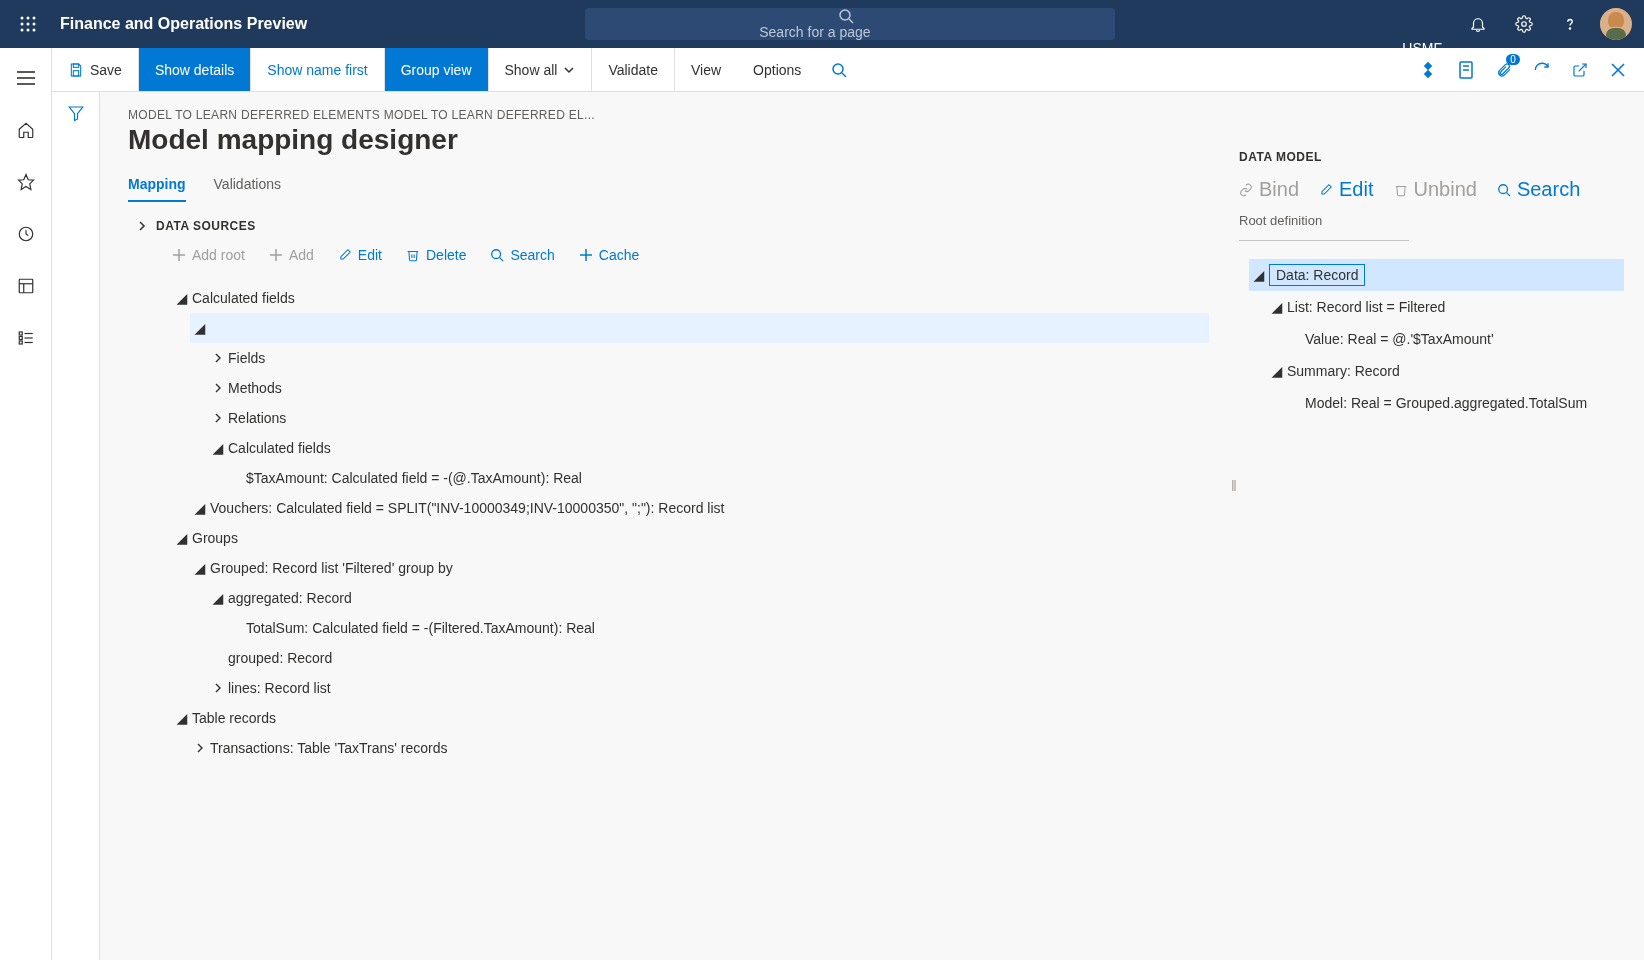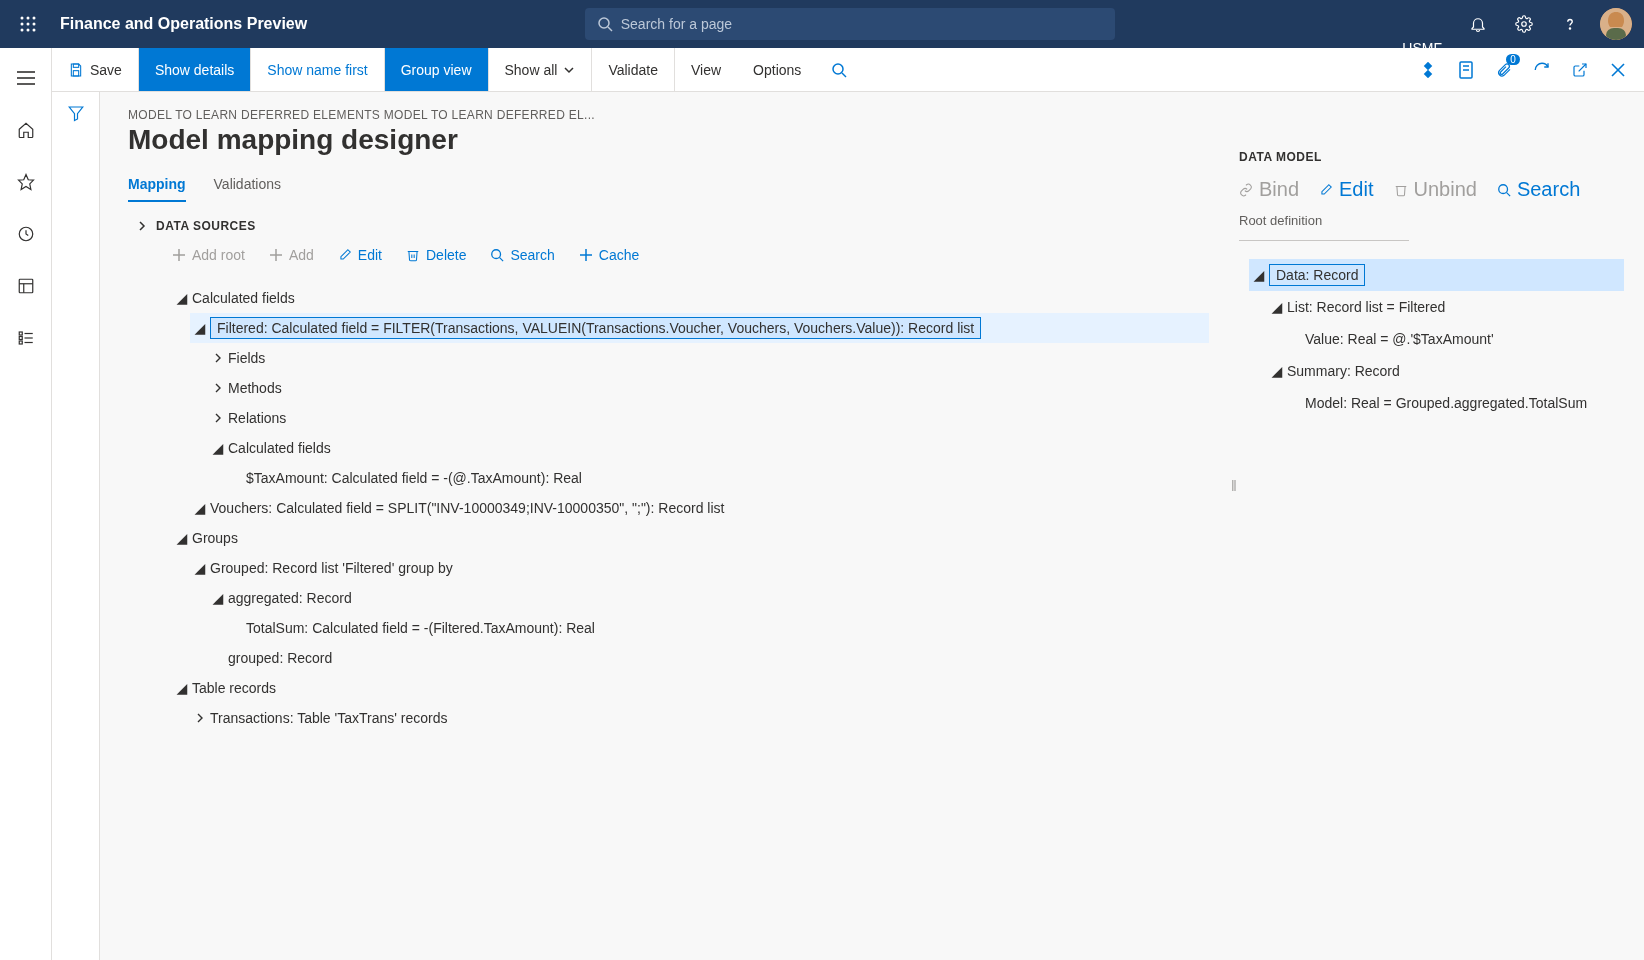--- a/index.html
+++ b/index.html
@@ -2,21 +2,21 @@
 <html><head>
 <meta charset="utf-8">
 <style>
   * { box-sizing: border-box; margin: 0; padding: 0; font-family: "Segoe UI", Arial, sans-serif; }
   body { width: 1644px; height: 960px; overflow: hidden; background: #fff; color: #323130; }
 
   
   .topbar { height: 48px; background: #203a5e; color: #fff; display: flex; align-items: center; padding: 0 8px; }
   .topbar .waffle { width: 40px; height: 40px; display:flex; align-items:center; justify-content:center; cursor:pointer; }
   .topbar .brand { font-size: 16px; font-weight: 600; margin-left: 12px; }
-  .topbar .search-wrap { margin-left: auto; margin-right: auto; width: 530px; height: 32px; background: #2c4a73; border-radius: 4px; display:flex; align-items:center; padding: 0 12px; cursor:text; }
+  .topbar .search-wrap { margin-left: auto; margin-right: auto; width: 530px; height: 32px; background: #2c4a73; border-radius: 4px; display:flex; align-items:center; padding: 0 12px; cursor:text;flex-direction:column; }
   .topbar .search-wrap svg { margin-right: 8px; }
   .topbar .search-wrap input { background: transparent; border: none; outline: none; color: #fff; font-size: 14px; flex:1; }
   .topbar .search-wrap input::placeholder { color: #bcc8d8; }
   .topbar .right { display:flex; align-items:center; gap: 6px; }
   .topbar .right .item { width: 40px; height: 40px; display:flex; align-items:center; justify-content:center; cursor:pointer; }
   .topbar .right .legal { font-size: 14px; padding: 0 10px; margin-top: 48px; }
   .topbar .avatar { width: 32px; height: 32px; border-radius: 50%; background: linear-gradient(135deg,#d9b089,#8a5a3a); display:flex; align-items:center; justify-content:center; overflow:hidden; }
   .topbar .avatar svg { display:block; }
 
   
@@ -366,21 +366,20 @@
             </div>
           </div>
 
           <div class="tree">
             <div class="node ind1">
                 <span class="tw">◢</span>
                 <span class="nodelabel">Calculated fields</span>
               </div>
             <div class="node ind2 selected-row selected">
                 <span class="tw">◢</span>
-                <span class="nodelabel">Filtered: Calculated field = FILTER(Transactions, VALUEIN(Transactions.Voucher, Vouchers, Vouchers.Value)): Record list</span>
               </div>
             <div class="node ind3">
                 <span class="tw">
                   <svg width="8" height="10" viewBox="0 0 8 10" fill="none" stroke="#323130" stroke-width="1.4">
                     <polyline points="2 1 6 5 2 9"></polyline>
                   </svg>
                 </span>
                 <span class="nodelabel">Fields</span>
               </div>
             <div class="node ind3">
@@ -423,20 +422,28 @@
                 <span class="tw">◢</span>
                 <span class="nodelabel">aggregated: Record</span>
               </div>
             <div class="node ind4">
                 <span class="tw"></span>
                 <span class="nodelabel">TotalSum: Calculated field = -(Filtered.TaxAmount): Real</span>
               </div>
             <div class="node ind3">
                 <span class="tw"></span>
                 <span class="nodelabel">grouped: Record</span>
+              </div>
+            <div class="node ind3">
+                <span class="tw">
+                  <svg width="8" height="10" viewBox="0 0 8 10" fill="none" stroke="#323130" stroke-width="1.4">
+                    <polyline points="2 1 6 5 2 9"></polyline>
+                  </svg>
+                </span>
+                <span class="nodelabel">lines: Record list</span>
               </div>
             <div class="node ind1">
                 <span class="tw">◢</span>
                 <span class="nodelabel">Table records</span>
               </div>
             <div class="node ind2">
                 <span class="tw">
                   <svg width="8" height="10" viewBox="0 0 8 10" fill="none" stroke="#323130" stroke-width="1.4">
                     <polyline points="2 1 6 5 2 9"></polyline>
                   </svg>

